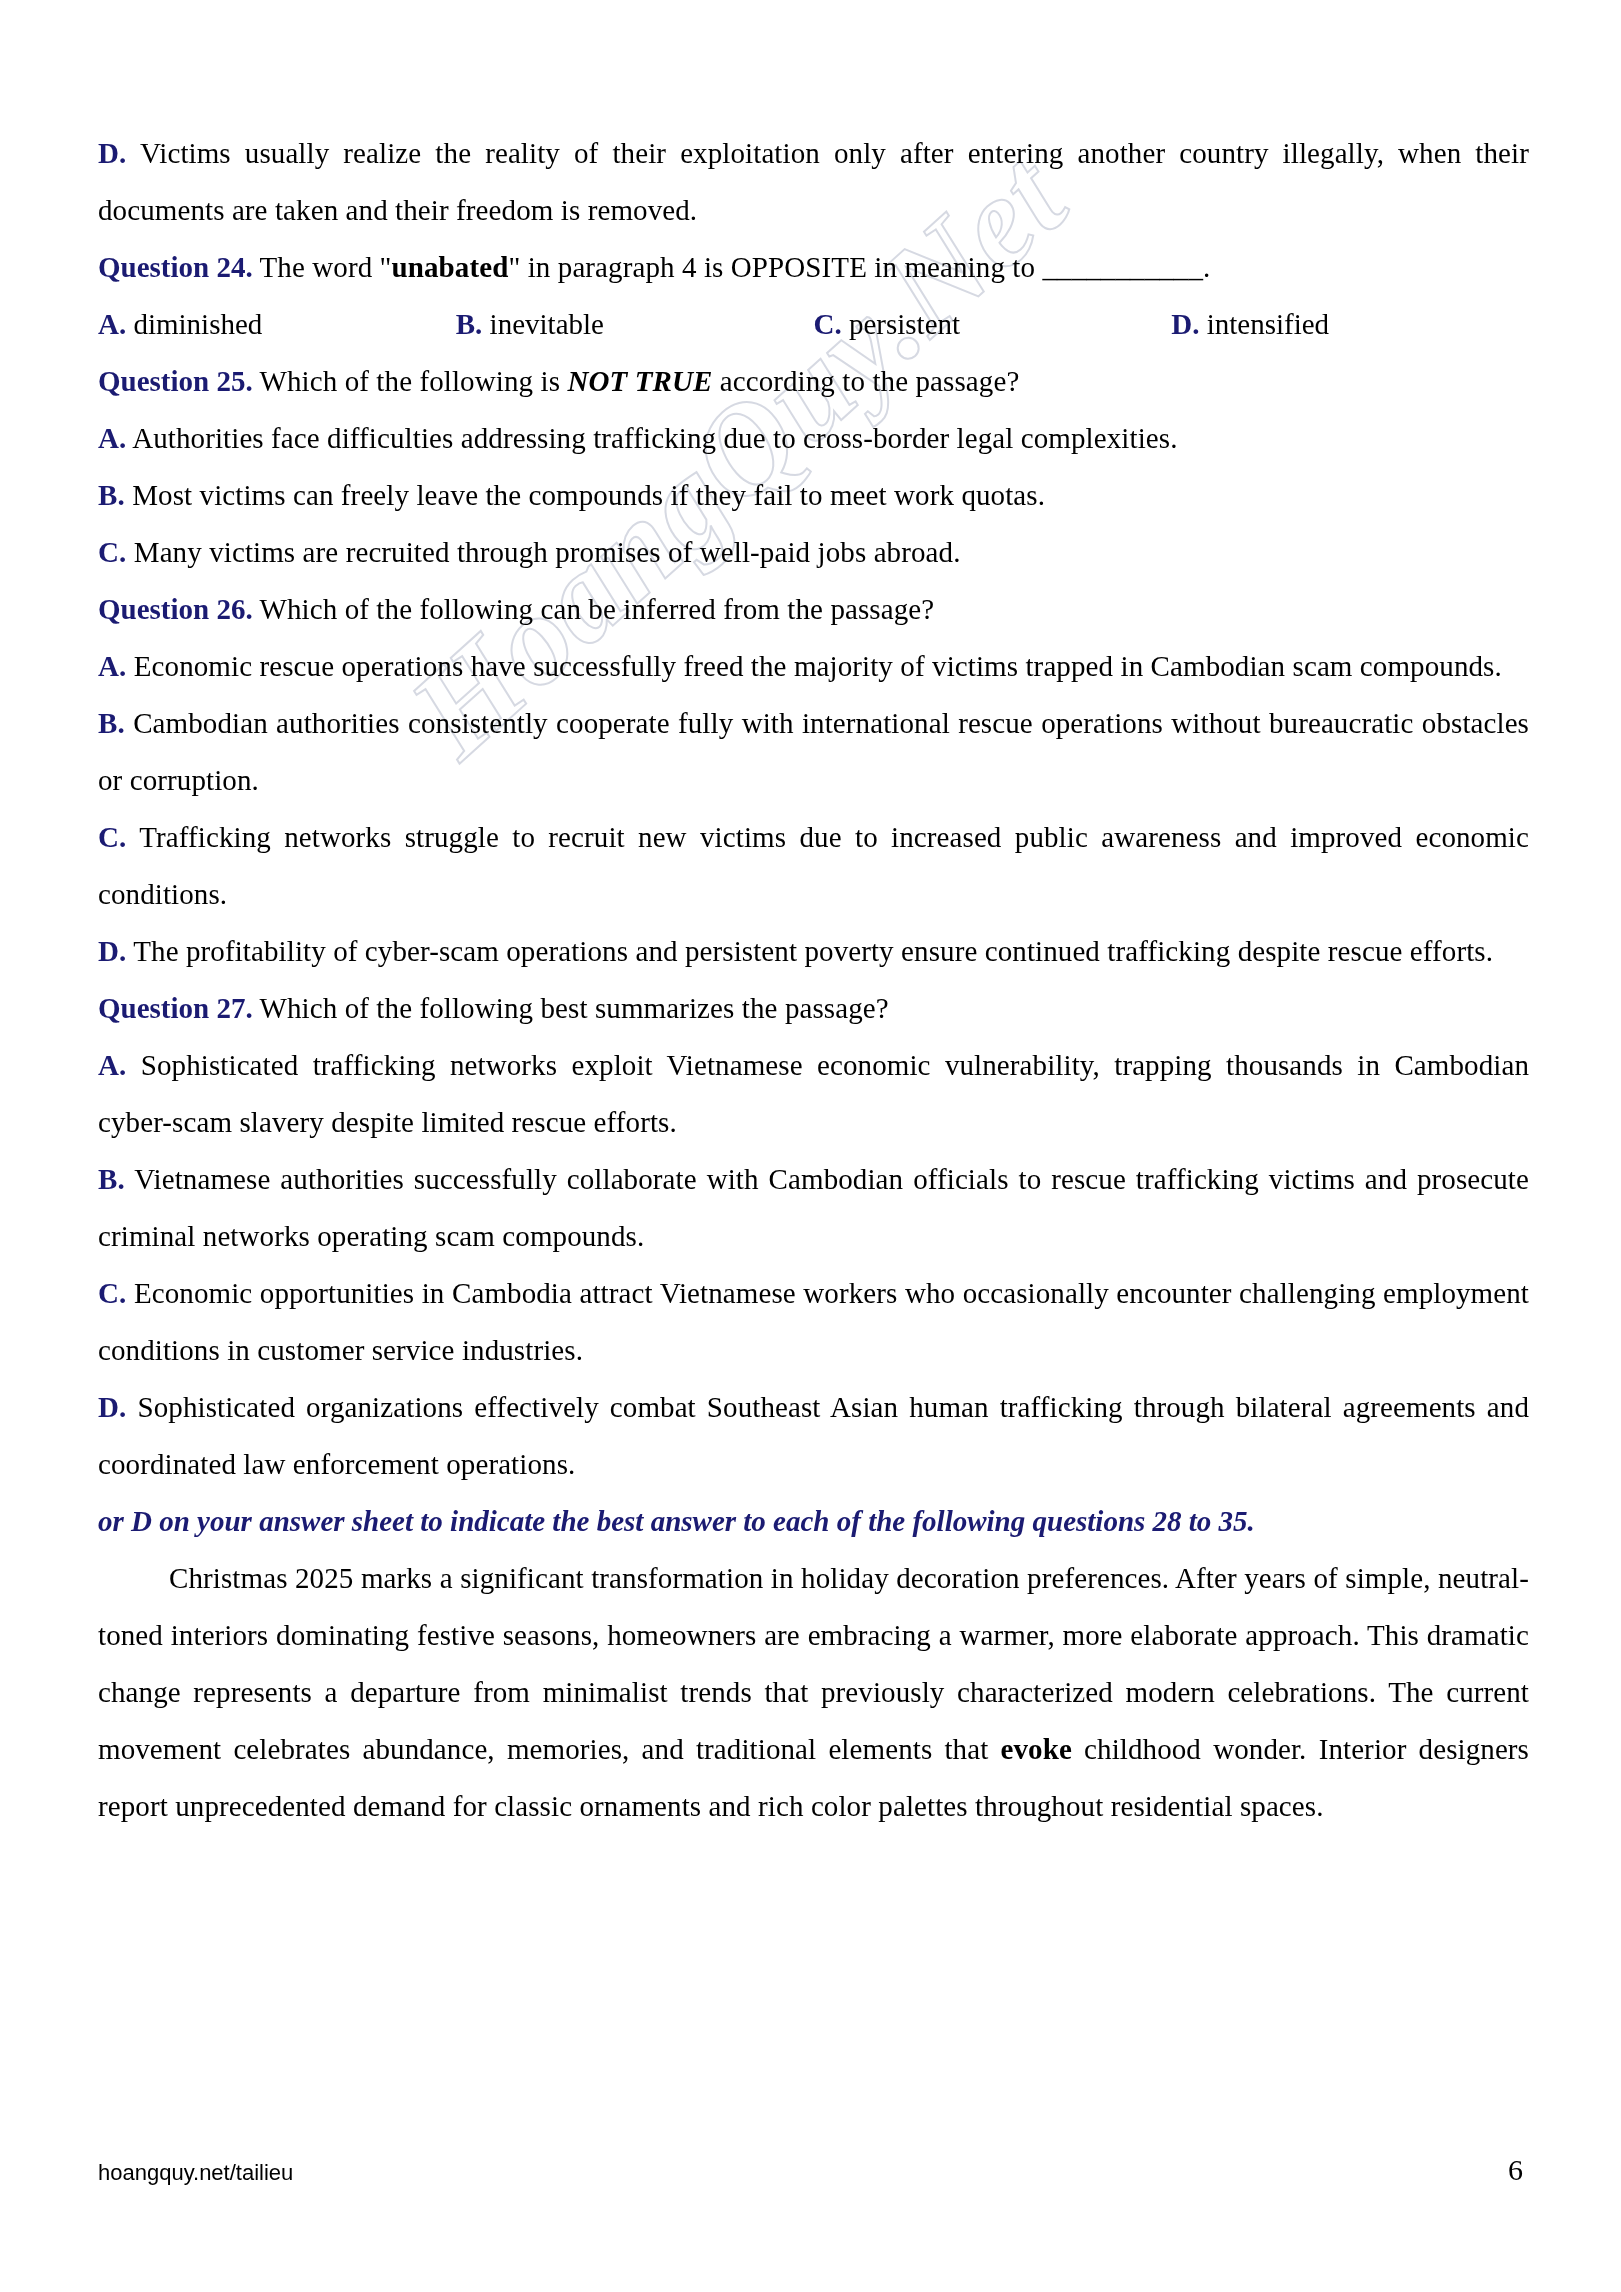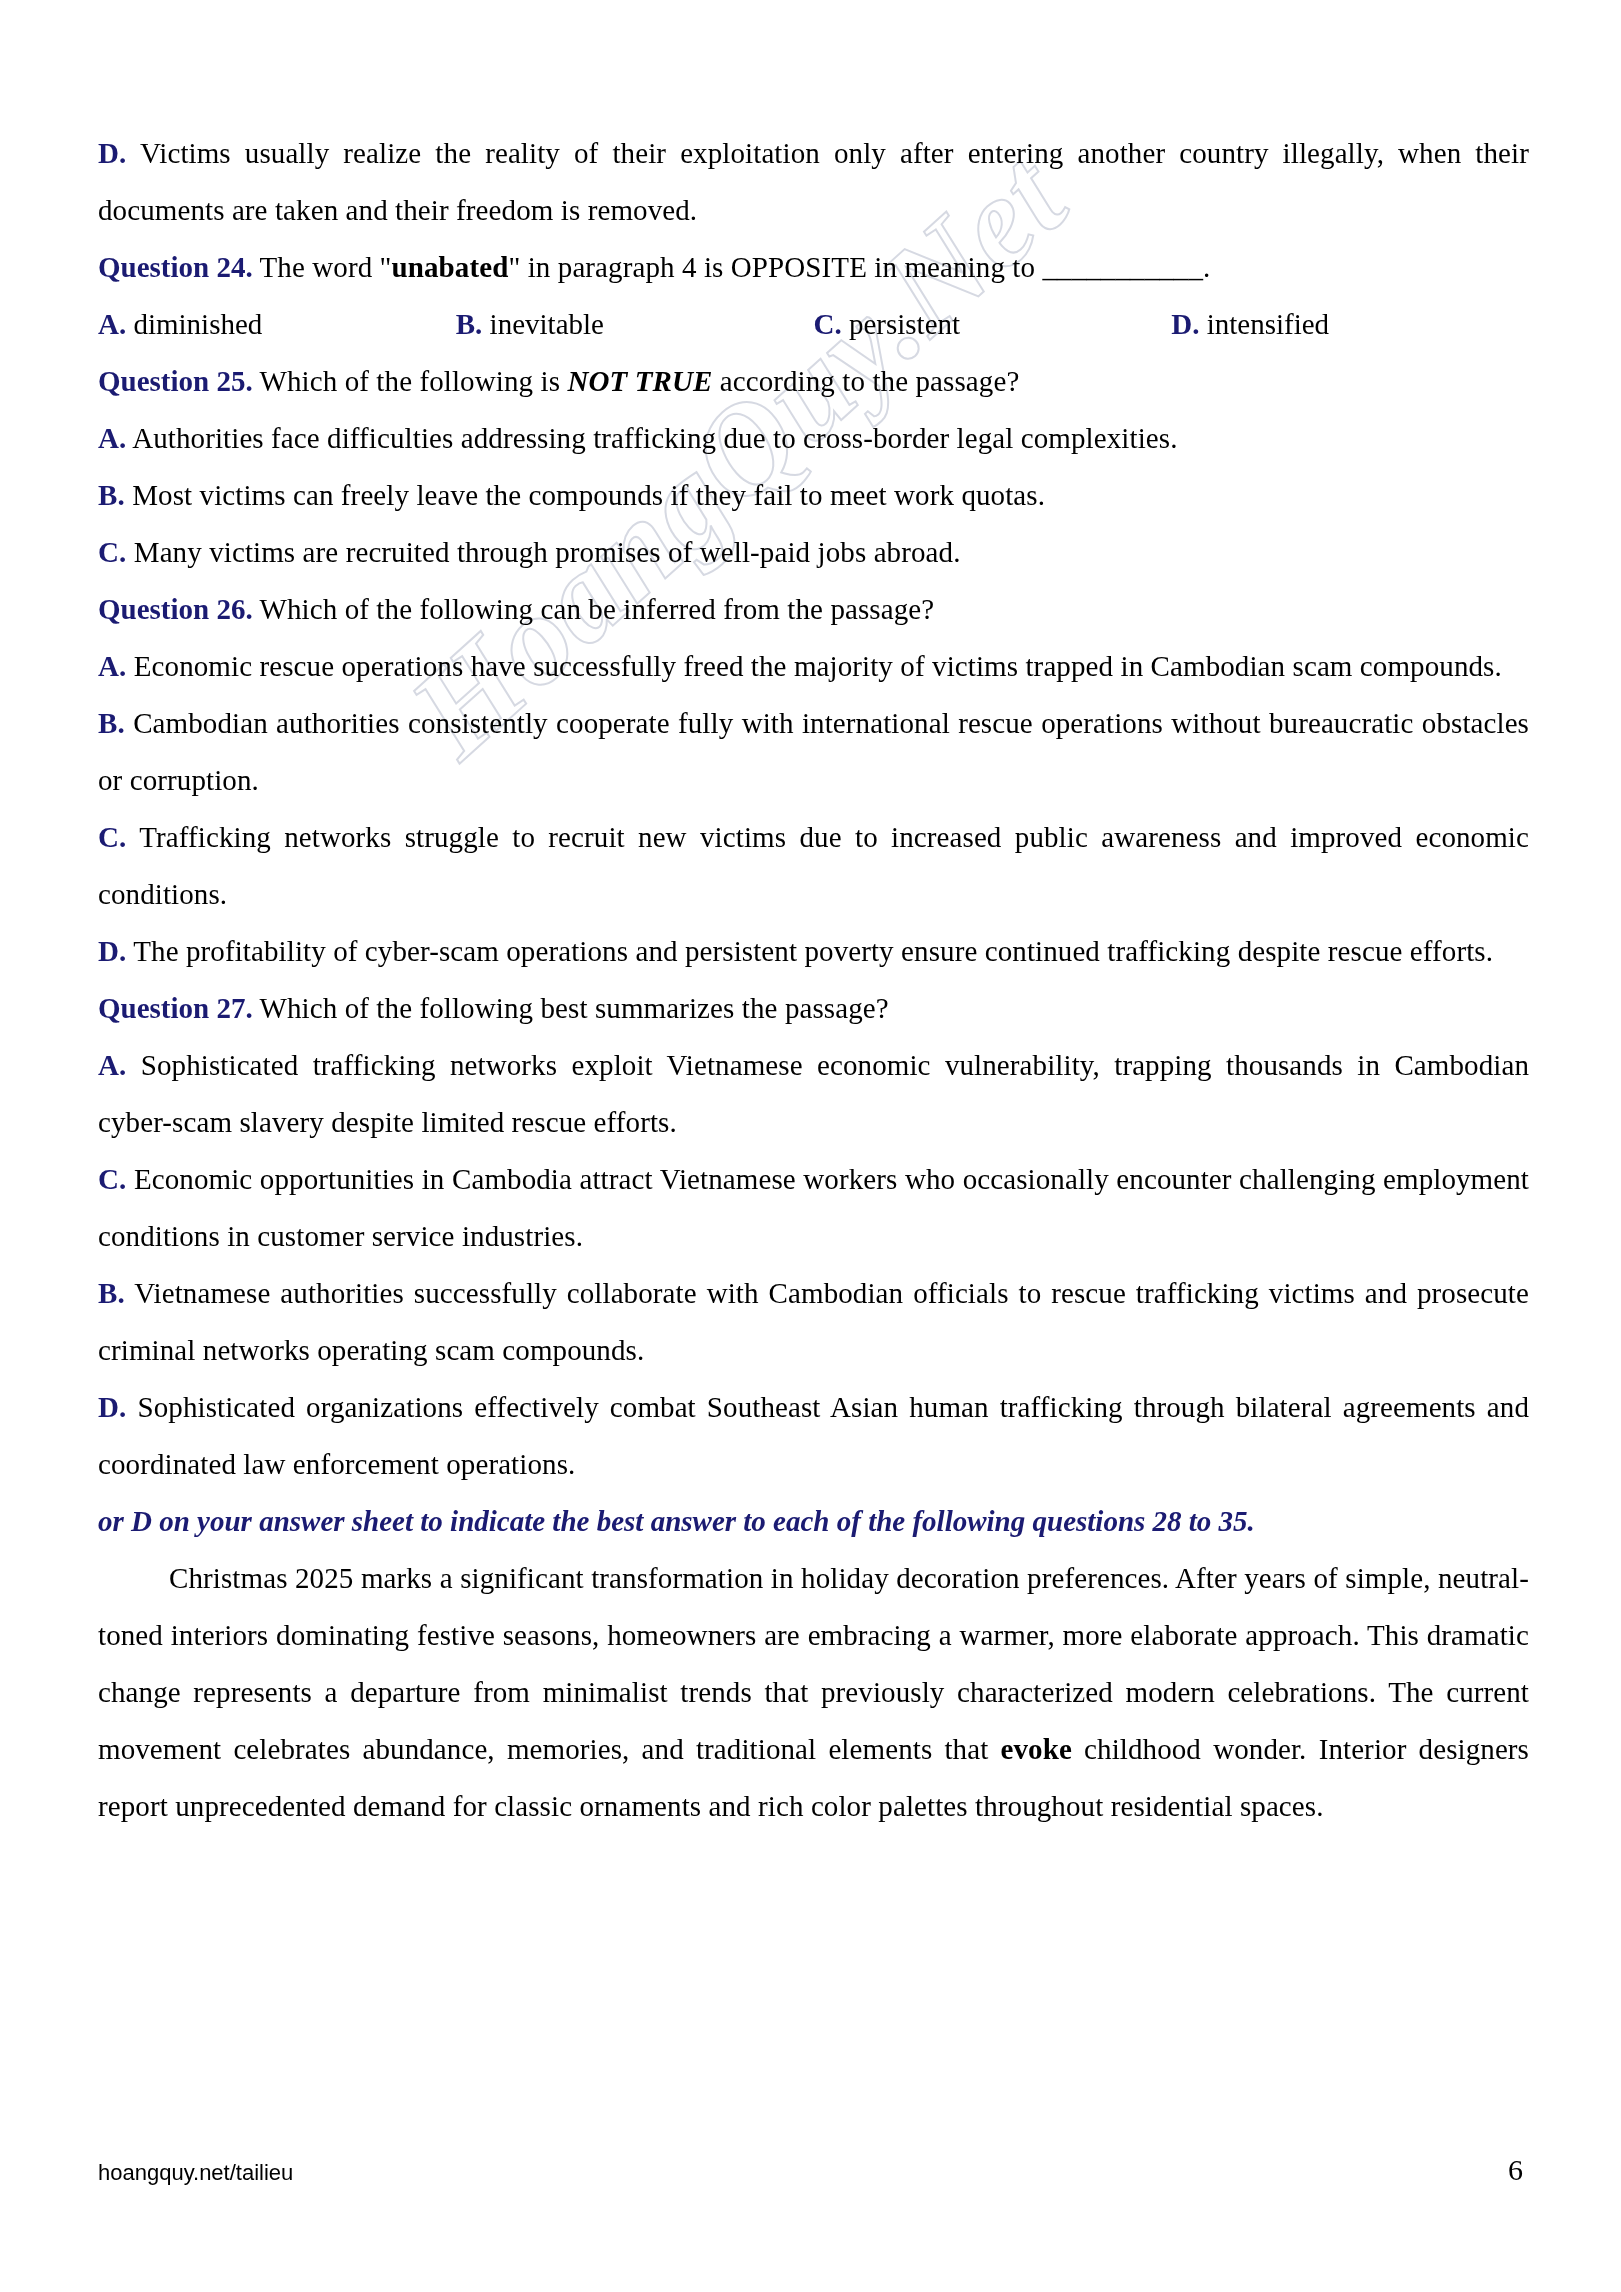--- a/index.html
+++ b/index.html
@@ -139,22 +139,22 @@
     <p class="line"><span class="q-label">Question 26.</span> <span>Which of the following can be inferred from the passage?</span></p>
 
     <p class="para"><span class="opt-label">A.</span> <span>Economic rescue operations have successfully freed the majority of victims trapped in Cambodian scam compounds.</span></p>
     <p class="para"><span class="opt-label">B.</span> <span>Cambodian authorities consistently cooperate fully with international rescue operations without bureaucratic obstacles or corruption.</span></p>
     <p class="para"><span class="opt-label">C.</span> <span>Trafficking networks struggle to recruit new victims due to increased public awareness and improved economic conditions.</span></p>
     <p class="para"><span class="opt-label">D.</span> <span>The profitability of cyber-scam operations and persistent poverty ensure continued trafficking despite rescue efforts.</span></p>
 
     <p class="line"><span class="q-label">Question 27.</span> <span>Which of the following best summarizes the passage?</span></p>
 
     <p class="para"><span class="opt-label">A.</span> <span>Sophisticated trafficking networks exploit Vietnamese economic vulnerability, trapping thousands in Cambodian cyber-scam slavery despite limited rescue efforts.</span></p>
+    <p class="para"><span class="opt-label">B.</span> <span>Vietnamese authorities successfully collaborate with Cambodian officials to rescue trafficking victims and prosecute criminal networks operating scam compounds.</span></p>
     <p class="para"><span class="opt-label">C.</span> <span>Economic opportunities in Cambodia attract Vietnamese workers who occasionally encounter challenging employment conditions in customer service industries.</span></p>
-    <p class="para"><span class="opt-label">B.</span> <span>Vietnamese authorities successfully collaborate with Cambodian officials to rescue trafficking victims and prosecute criminal networks operating scam compounds.</span></p>
     <p class="para"><span class="opt-label">D.</span> <span>Sophisticated organizations effectively combat Southeast Asian human trafficking through bilateral agreements and coordinated law enforcement operations.</span></p>
 
     <p class="instruction">or D on your answer sheet to indicate the best answer to each of the following questions 28 to 35.</p>
 
     <p class="para passage-para"><span>Christmas 2025 marks a significant transformation in holiday decoration preferences. After years of simple, neutral-toned interiors dominating festive seasons, homeowners are embracing a warmer, more elaborate approach. This dramatic change represents a departure from minimalist trends that previously characterized modern celebrations. The current movement celebrates abundance, memories, and traditional elements that </span><span class="bold-u">evoke</span><span> childhood wonder. Interior designers report unprecedented demand for classic ornaments and rich color palettes throughout residential spaces.</span></p>
 
   </div>
 
   <div class="footer">
     <span class="footer-left">hoangquy.net/tailieu</span>

